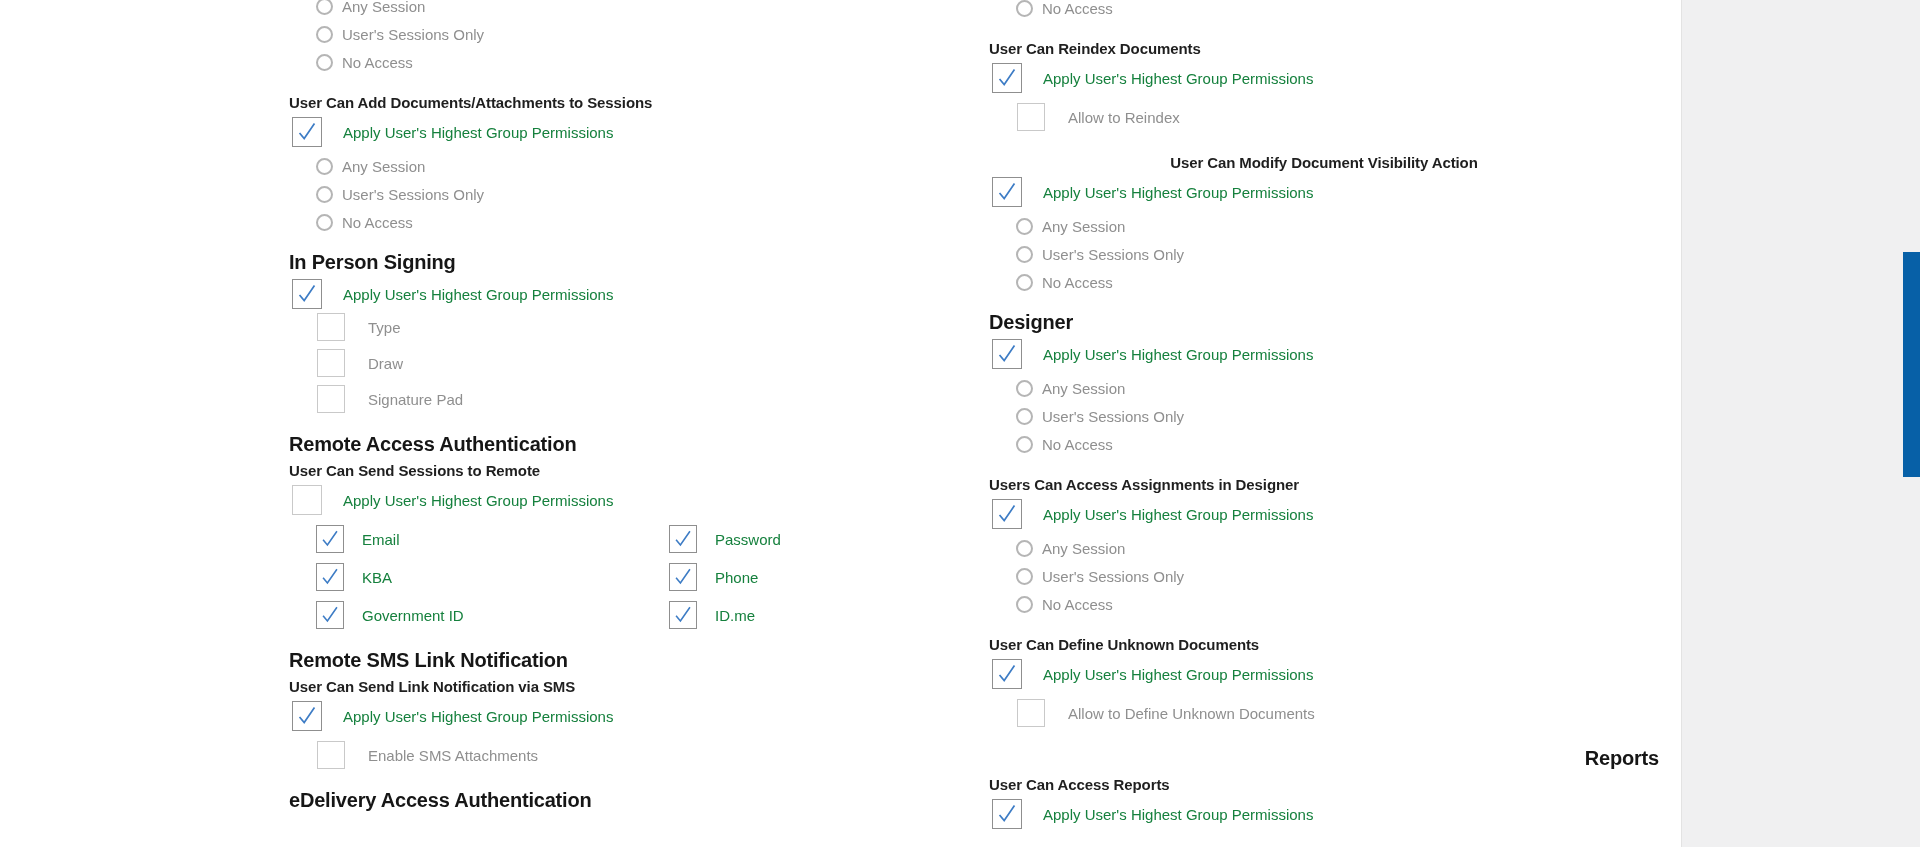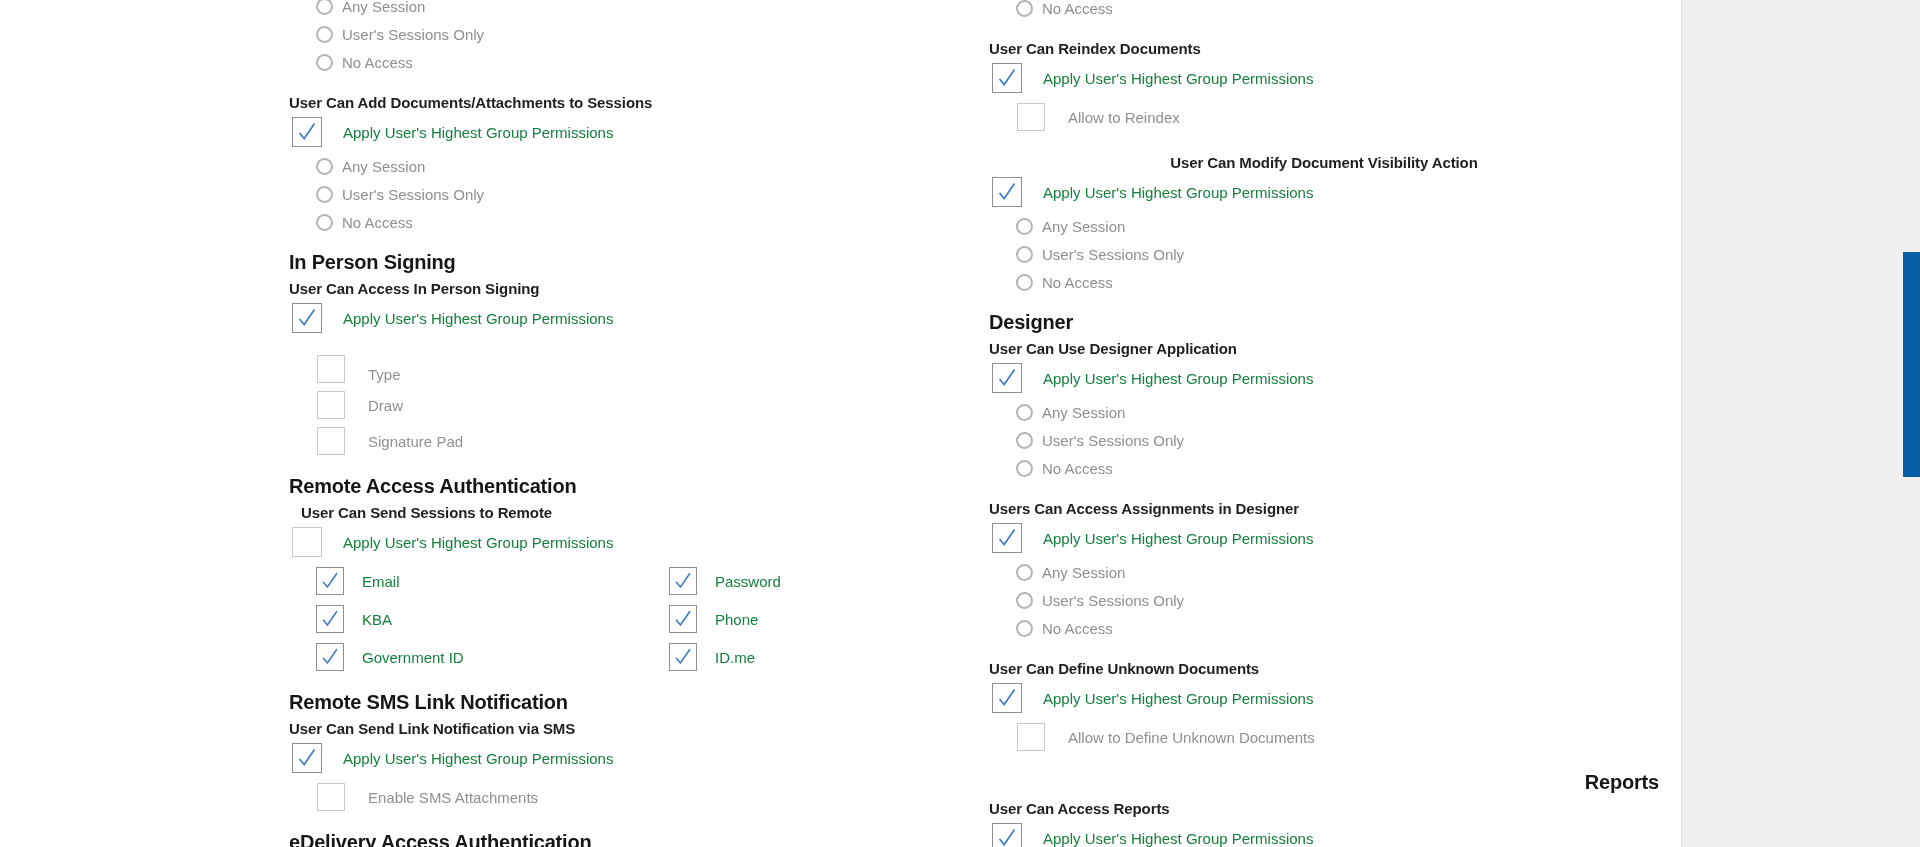--- a/index.html
+++ b/index.html
@@ -96,43 +96,42 @@
       </div>
       <div class="row radio-row" style="margin-top: 10px;">
         <span class="radio-icon"></span>
         <span class="label muted">User's Sessions Only</span>
       </div>
       <div class="row radio-row" style="margin-top: 10px;">
         <span class="radio-icon"></span>
         <span class="label muted">No Access</span>
       </div>
       <h3 class="section-title" style="margin-top: 18px;">In Person Signing</h3>
-      <h4 class="group-title" style="margin-top: 4px;">User Can Access In Person Signing</h4>
-      <div class="row check-row apply" style="margin-top: 4px;">
-        <span class="checkbox checked">
-          <svg viewBox="0 0 30 30">
-            <path d="M7 16 L12 22 L23 6"></path>
-          </svg>
-        </span>
-        <span class="label">Apply User's Highest Group Permissions</span>
-      </div>
-      <div class="row check-row sub" style="margin-top: 22px; align-items: flex-end;">
+      <div class="row check-row apply" style="margin-top: 4px;">
+        <span class="checkbox checked">
+          <svg viewBox="0 0 30 30">
+            <path d="M7 16 L12 22 L23 6"></path>
+          </svg>
+        </span>
+        <span class="label">Apply User's Highest Group Permissions</span>
+      </div>
+      <div class="row check-row sub" style="margin-top: 4px;">
         <span class="checkbox"></span>
         <span class="label muted">Type</span>
       </div>
       <div class="row check-row sub" style="margin-top: 8px;">
         <span class="checkbox"></span>
         <span class="label muted">Draw</span>
       </div>
       <div class="row check-row sub" style="margin-top: 8px;">
         <span class="checkbox"></span>
         <span class="label muted">Signature Pad</span>
       </div>
       <h3 class="section-title" style="margin-top: 18px;">Remote Access Authentication</h3>
-      <h4 class="group-title" style="margin-top: 4px; margin-left: 12px;">User Can Send Sessions to Remote</h4>
+      <h4 class="group-title" style="margin-top: 4px;">User Can Send Sessions to Remote</h4>
       <div class="row check-row apply" style="margin-top: 4px;">
         <span class="checkbox"></span>
         <span class="label">Apply User's Highest Group Permissions</span>
       </div>
       <div class="grid" style="margin-top: 10px;">
         <div class="grid-row">
           <div class="grid-cell c0">
             <span class="checkbox checked">
               <svg viewBox="0 0 30 30">
                 <path d="M7 16 L12 22 L23 6"></path>
@@ -235,21 +234,20 @@
       </div>
       <div class="row radio-row" style="margin-top: 10px;">
         <span class="radio-icon"></span>
         <span class="label muted">User's Sessions Only</span>
       </div>
       <div class="row radio-row" style="margin-top: 10px;">
         <span class="radio-icon"></span>
         <span class="label muted">No Access</span>
       </div>
       <h3 class="section-title" style="margin-top: 18px;">Designer</h3>
-      <h4 class="group-title" style="margin-top: 4px;">User Can Use Designer Application</h4>
       <div class="row check-row apply" style="margin-top: 4px;">
         <span class="checkbox checked">
           <svg viewBox="0 0 30 30">
             <path d="M7 16 L12 22 L23 6"></path>
           </svg>
         </span>
         <span class="label">Apply User's Highest Group Permissions</span>
       </div>
       <div class="row radio-row" style="margin-top: 10px;">
         <span class="radio-icon"></span>

